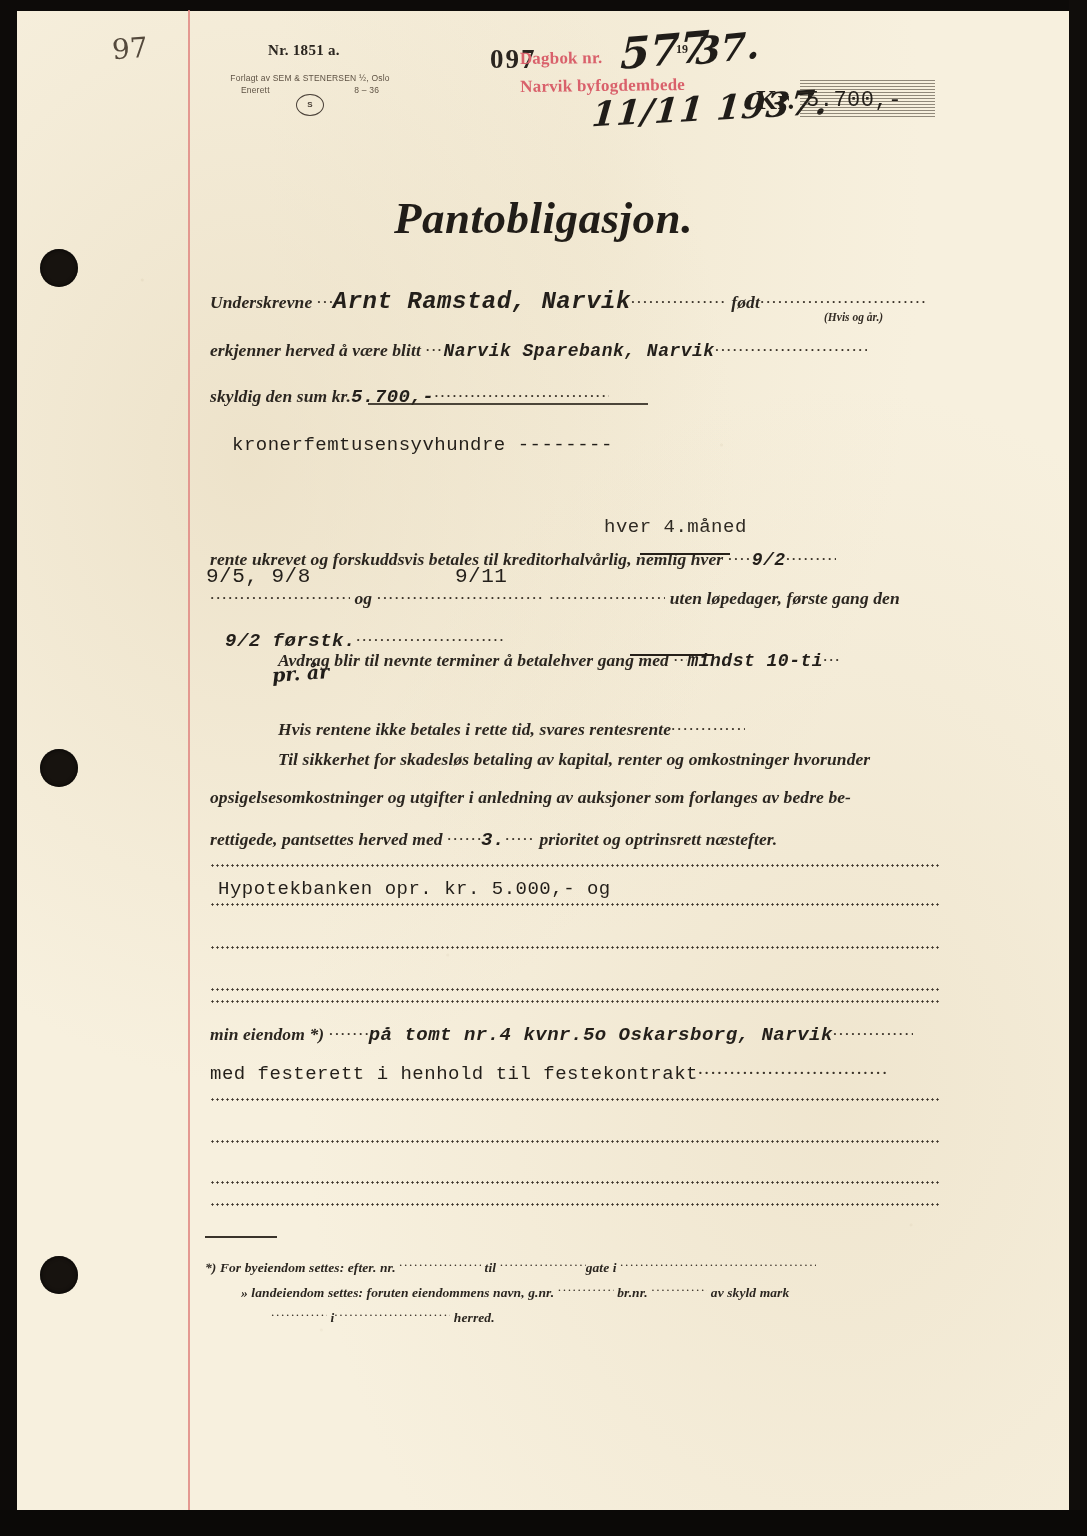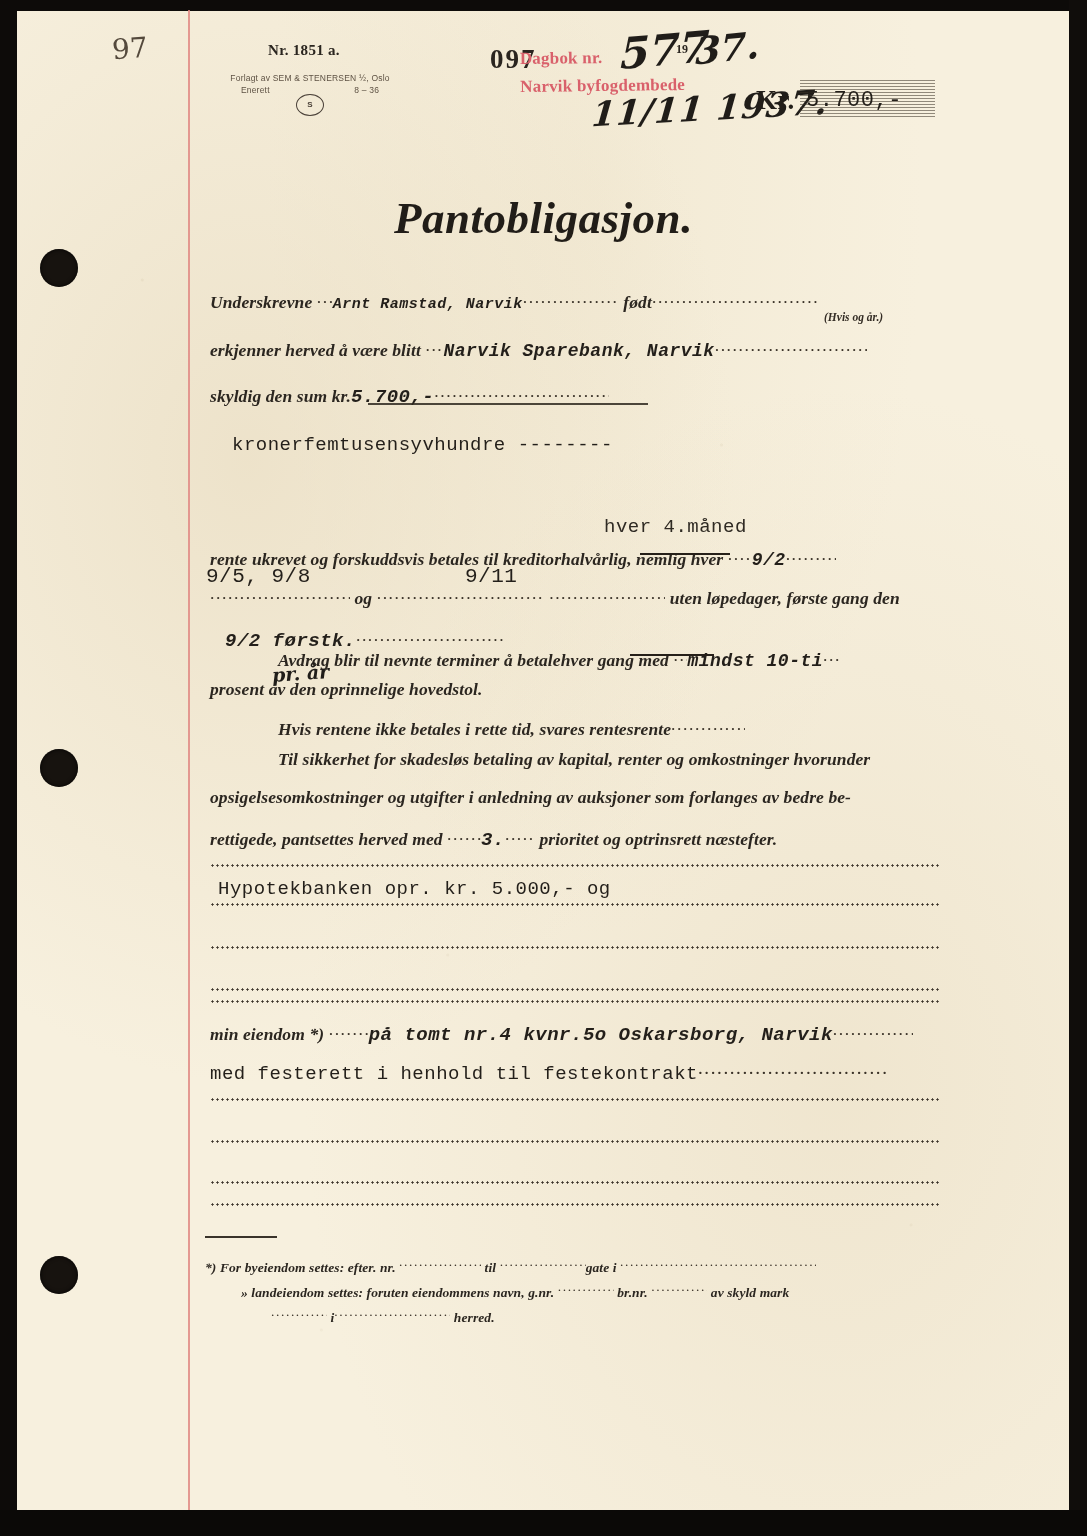--- a/index.html
+++ b/index.html
@@ -241,21 +241,21 @@
   <div class="abs hw date-hw">11/11 1937.</div>
 
   <div class="abs kr-label">Kr.</div>
   <div class="abs hatchbox kr-box"></div>
   <div class="abs typed kr-val">5.700,-</div>
 
   <div class="abs title">Pantobligasjon.</div>
 
   <div class="abs bl printed" style="top:286px;">
     <span>Underskrevne</span>
-    <span class="dots" style="width:16px">....</span><span class="typed" style="font-size:15px">Arnt Ramstad, Narvik</span><span class="dots" style="width:96px">.......................................</span>
+    <span class="dots" style="width:16px">....</span><span class="typed" style="font-size:24px">Arnt Ramstad, Narvik</span><span class="dots" style="width:96px">.......................................</span>
     <span>født</span><span class="dots" style="width:166px">................................................................</span>
   </div>
   <div class="abs tiny-note" style="left:824px;top:311px;">(Hvis og år.)</div>
 
   <div class="abs bl printed" style="top:334px;left:210px;">
     <span>erkjenner herved å være blitt</span>
     <span class="dots" style="width:18px">.....</span><span class="typed" style="font-size:18px">Narvik Sparebank, Narvik</span><span class="dots" style="width:152px">..........................................................</span>
   </div>
 
   <div class="abs bl printed" style="top:380px;left:210px;">
@@ -275,35 +275,34 @@
   <div class="abs typed" style="left:604px;top:516px;font-size:19px;color:#2f2a23;">hver 4.måned</div>
 
   <div class="abs bl printed" style="top:582px;left:210px;">
     <span class="dots" style="width:140px;position:relative;">.....................................................</span>
     <span>og</span>
     <span class="dots" style="width:168px">................................................................</span>
     <span class="dots" style="width:116px">............................................</span>
     <span>uten løpedager, første gang den</span>
   </div>
   <div class="abs typed" style="left:206px;top:565px;font-size:21px;">9/5, 9/8</div>
-  <div class="abs typed" style="left:465px;top:565px;font-size:21px;">9/11</div>
+  <div class="abs typed" style="left:455px;top:565px;font-size:21px;">9/11</div>
 
   <div class="abs bl printed" style="top:624px;left:225px;">
     <span class="typed" style="font-size:19px">9/2 førstk.</span><span class="dots" style="width:150px">.........................................................</span>
   </div>
 
   <div class="abs bl printed" style="top:644px;left:278px;width:670px;">
     <span>Avdrag blir til nevnte terminer å betale</span><span id="struckB">hver gang</span>
     <span>med</span>
     <span class="dots" style="width:14px">...</span><span class="typed" style="font-size:18px">mindst 10-ti</span><span class="dots" style="width:18px">....</span>
   </div>
   <div class="strike" style="left:630px;top:654px;width:84px;"></div>
   <div class="abs hw" style="left:272px;top:662px;font-size:19px;transform:rotate(-4deg);">pr. år</div>
 
-  <div class="abs bl printed" style="top:678px;">prosent av den oprinnelige hovedstol.</div>
 
   <div class="abs bl printed" style="top:713px;left:278px;">
     <span>Hvis rentene ikke betales i rette tid, svares rentesrente</span><span class="dots" style="width:74px">...........................</span>
   </div>
 
   <div class="abs bl printed" style="top:748px;left:278px;width:670px;">Til sikkerhet for skadesløs betaling  av kapital, renter og omkostninger hvorunder</div>
   <div class="abs bl printed" style="top:786px;">opsigelsesomkostninger og utgifter i anledning av auksjoner som forlanges av bedre be-</div>
   <div class="abs bl printed" style="top:823px;">
     <span>rettigede, pantsettes herved med</span>
     <span class="dots" style="width:34px">..........</span><span class="typed" style="font-size:19px">3.</span><span class="dots" style="width:30px">........</span>

